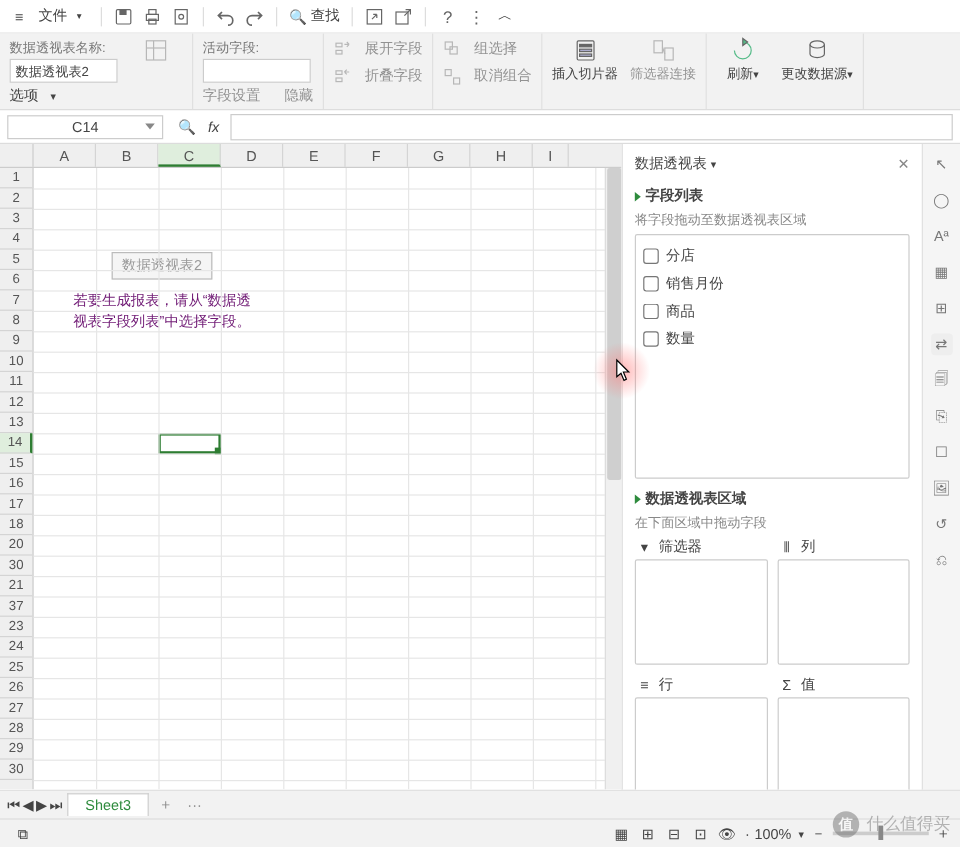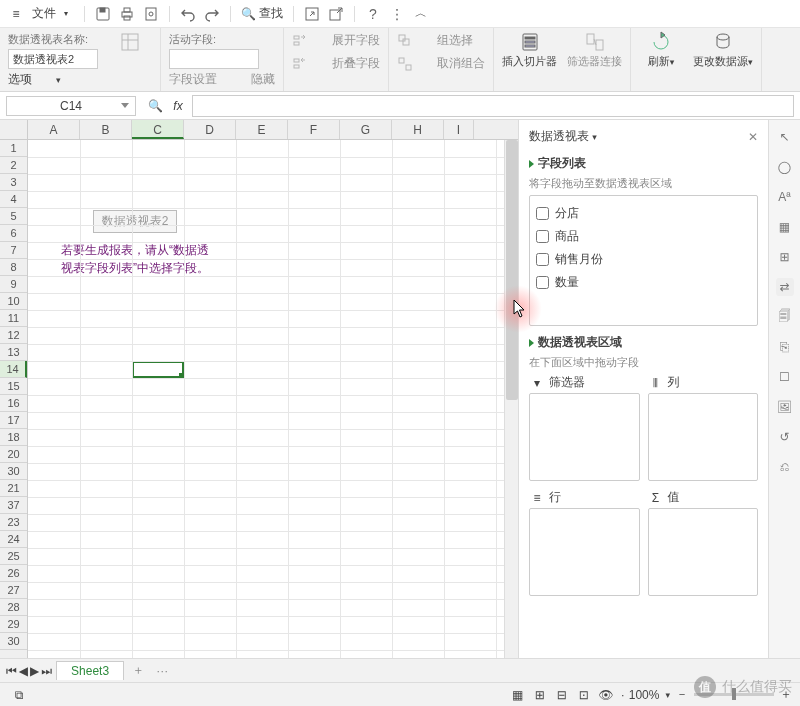--- a/index.html
+++ b/index.html
@@ -13,21 +13,21 @@
   .tab.active{background:#2ea44f;color:#fff;padding:0 2px}
   .ribbon{height:64px;background:#f2f2f2;display:flex;border-bottom:1px solid #d8d8d8}
   .rgroup{border-right:1px solid #e0e0e0;padding:4px 8px;display:flex;gap:10px;align-items:flex-start}
   .rlabel{font-size:11px;color:#777}
   .rstack{display:flex;flex-direction:column;gap:2px}
   .rinput{width:90px;height:20px;border:1px solid #ccc;background:#fff;font-size:11px;padding:0 4px}
   .rbtn{display:flex;flex-direction:column;align-items:center;gap:2px;color:#777;min-width:44px}
   .rbtn.dis{opacity:.55}
   .rbtn .ico{width:20px;height:20px}
   .rbtn span{font-size:11px}
-  .small-row{display:flex;gap:24px;align-items:center;color:#888;font-size:11px}
+  .small-row{display:flex;gap:10px;align-items:center;color:#888;font-size:11px}
   .small-row.dis{opacity:.55}
   .formula{height:28px;background:#fff;border-bottom:1px solid #dcdcdc;display:flex;align-items:center}
   .name-box{width:130px;height:20px;border:1px solid #ccc;margin:0 6px;text-align:center;background:#fff;display:flex;align-items:center;justify-content:center;position:relative}
   .name-box::after{content:"";border-left:4px solid transparent;border-right:4px solid transparent;border-top:5px solid #888;position:absolute;right:6px}
   .fx-input{flex:1;height:22px;border:1px solid #ccc;margin-right:6px;background:#fff}
   .main{display:flex;height:calc(706px - 28px - 64px - 28px - 24px - 24px)}
   .grid-wrap{flex:1;background:#fff;position:relative;overflow:hidden;display:flex;flex-direction:column}
   .col-headers{display:flex;height:20px;background:#efefef;border-bottom:1px solid #ccc}
   .corner{width:28px;border-right:1px solid #ccc}
   .col-h{width:52px;text-align:center;border-right:1px solid #d4d4d4;line-height:20px;color:#555}
@@ -45,21 +45,21 @@
   .sel-cell{position:absolute;border:2px solid #2e7d32;width:52px;height:17px}
   .sel-handle{position:absolute;width:6px;height:6px;background:#2e7d32;right:-3px;bottom:-3px}
   .vscroll{position:absolute;right:0;top:20px;bottom:0;width:14px;background:#f0f0f0;border-left:1px solid #ddd}
   .vthumb{position:absolute;top:0;width:12px;left:1px;height:260px;background:#cfcfcf;border-radius:2px}
   .pivot-pane{width:250px;background:#fff;border-left:1px solid #dcdcdc;padding:6px 10px;position:relative;overflow:hidden}
   .pane-title{display:flex;align-items:center;justify-content:space-between;padding:2px 0;color:#555}
   .close-x{cursor:pointer;color:#888}
   .sect-head{color:#2e8b3d;font-weight:bold;margin:8px 0 4px;display:flex;align-items:center;gap:4px}
   .sect-head::before{content:"";border-top:4px solid transparent;border-bottom:4px solid transparent;border-left:5px solid #2e8b3d}
   .hint{color:#888;font-size:11px;margin-bottom:4px}
-  .field-box{border:1px solid #ccc;border-radius:2px;padding:6px;height:131px}
+  .field-box{border:1px solid #ccc;border-radius:2px;padding:6px;height:204px}
   .field-item{display:flex;align-items:center;gap:6px;padding:3px 0}
   .field-item input{width:13px;height:13px}
   .area-grid{display:grid;grid-template-columns:1fr 1fr;gap:8px}
   .area-label{color:#999;font-size:11px;display:flex;align-items:center;gap:4px;margin-bottom:2px}
   .area-box{border:1px solid #ccc;border-radius:2px;height:88px;background:#fff}
   .sidebar{width:32px;background:#f5f5f5;border-left:1px solid #ddd;display:flex;flex-direction:column;align-items:center;gap:12px;padding-top:8px}
   .sidebar .ico{width:18px;height:18px;color:#777}
   .sheet-tabs{height:24px;background:#f2f2f2;display:flex;align-items:center;border-top:1px solid #dcdcdc;padding:0 6px;gap:4px}
   .sheet-nav{display:flex;gap:2px;color:#888}
   .sheet-tab{padding:2px 14px;background:#fff;border:1px solid #ccc;border-bottom:none;color:#2e8b3d}
@@ -370,25 +370,25 @@
         <span>字段列表</span>
       </div>
     <div class="hint">将字段拖动至数据透视表区域</div>
     <div class="field-box">
       <label class="field-item">
           <input type="checkbox" style="">
           <span>分店</span>
         </label>
       <label class="field-item">
           <input type="checkbox" style="">
-          <span>商品</span>
+          <span>销售月份</span>
         </label>
       <label class="field-item">
           <input type="checkbox" style="">
-          <span>销售月份</span>
+          <span>商品</span>
         </label>
       <label class="field-item">
           <input type="checkbox" style="">
           <span>数量</span>
         </label>
     </div>
     <div class="sect-head">
         <span>数据透视表区域</span>
       </div>
     <div class="hint">在下面区域中拖动字段</div>

